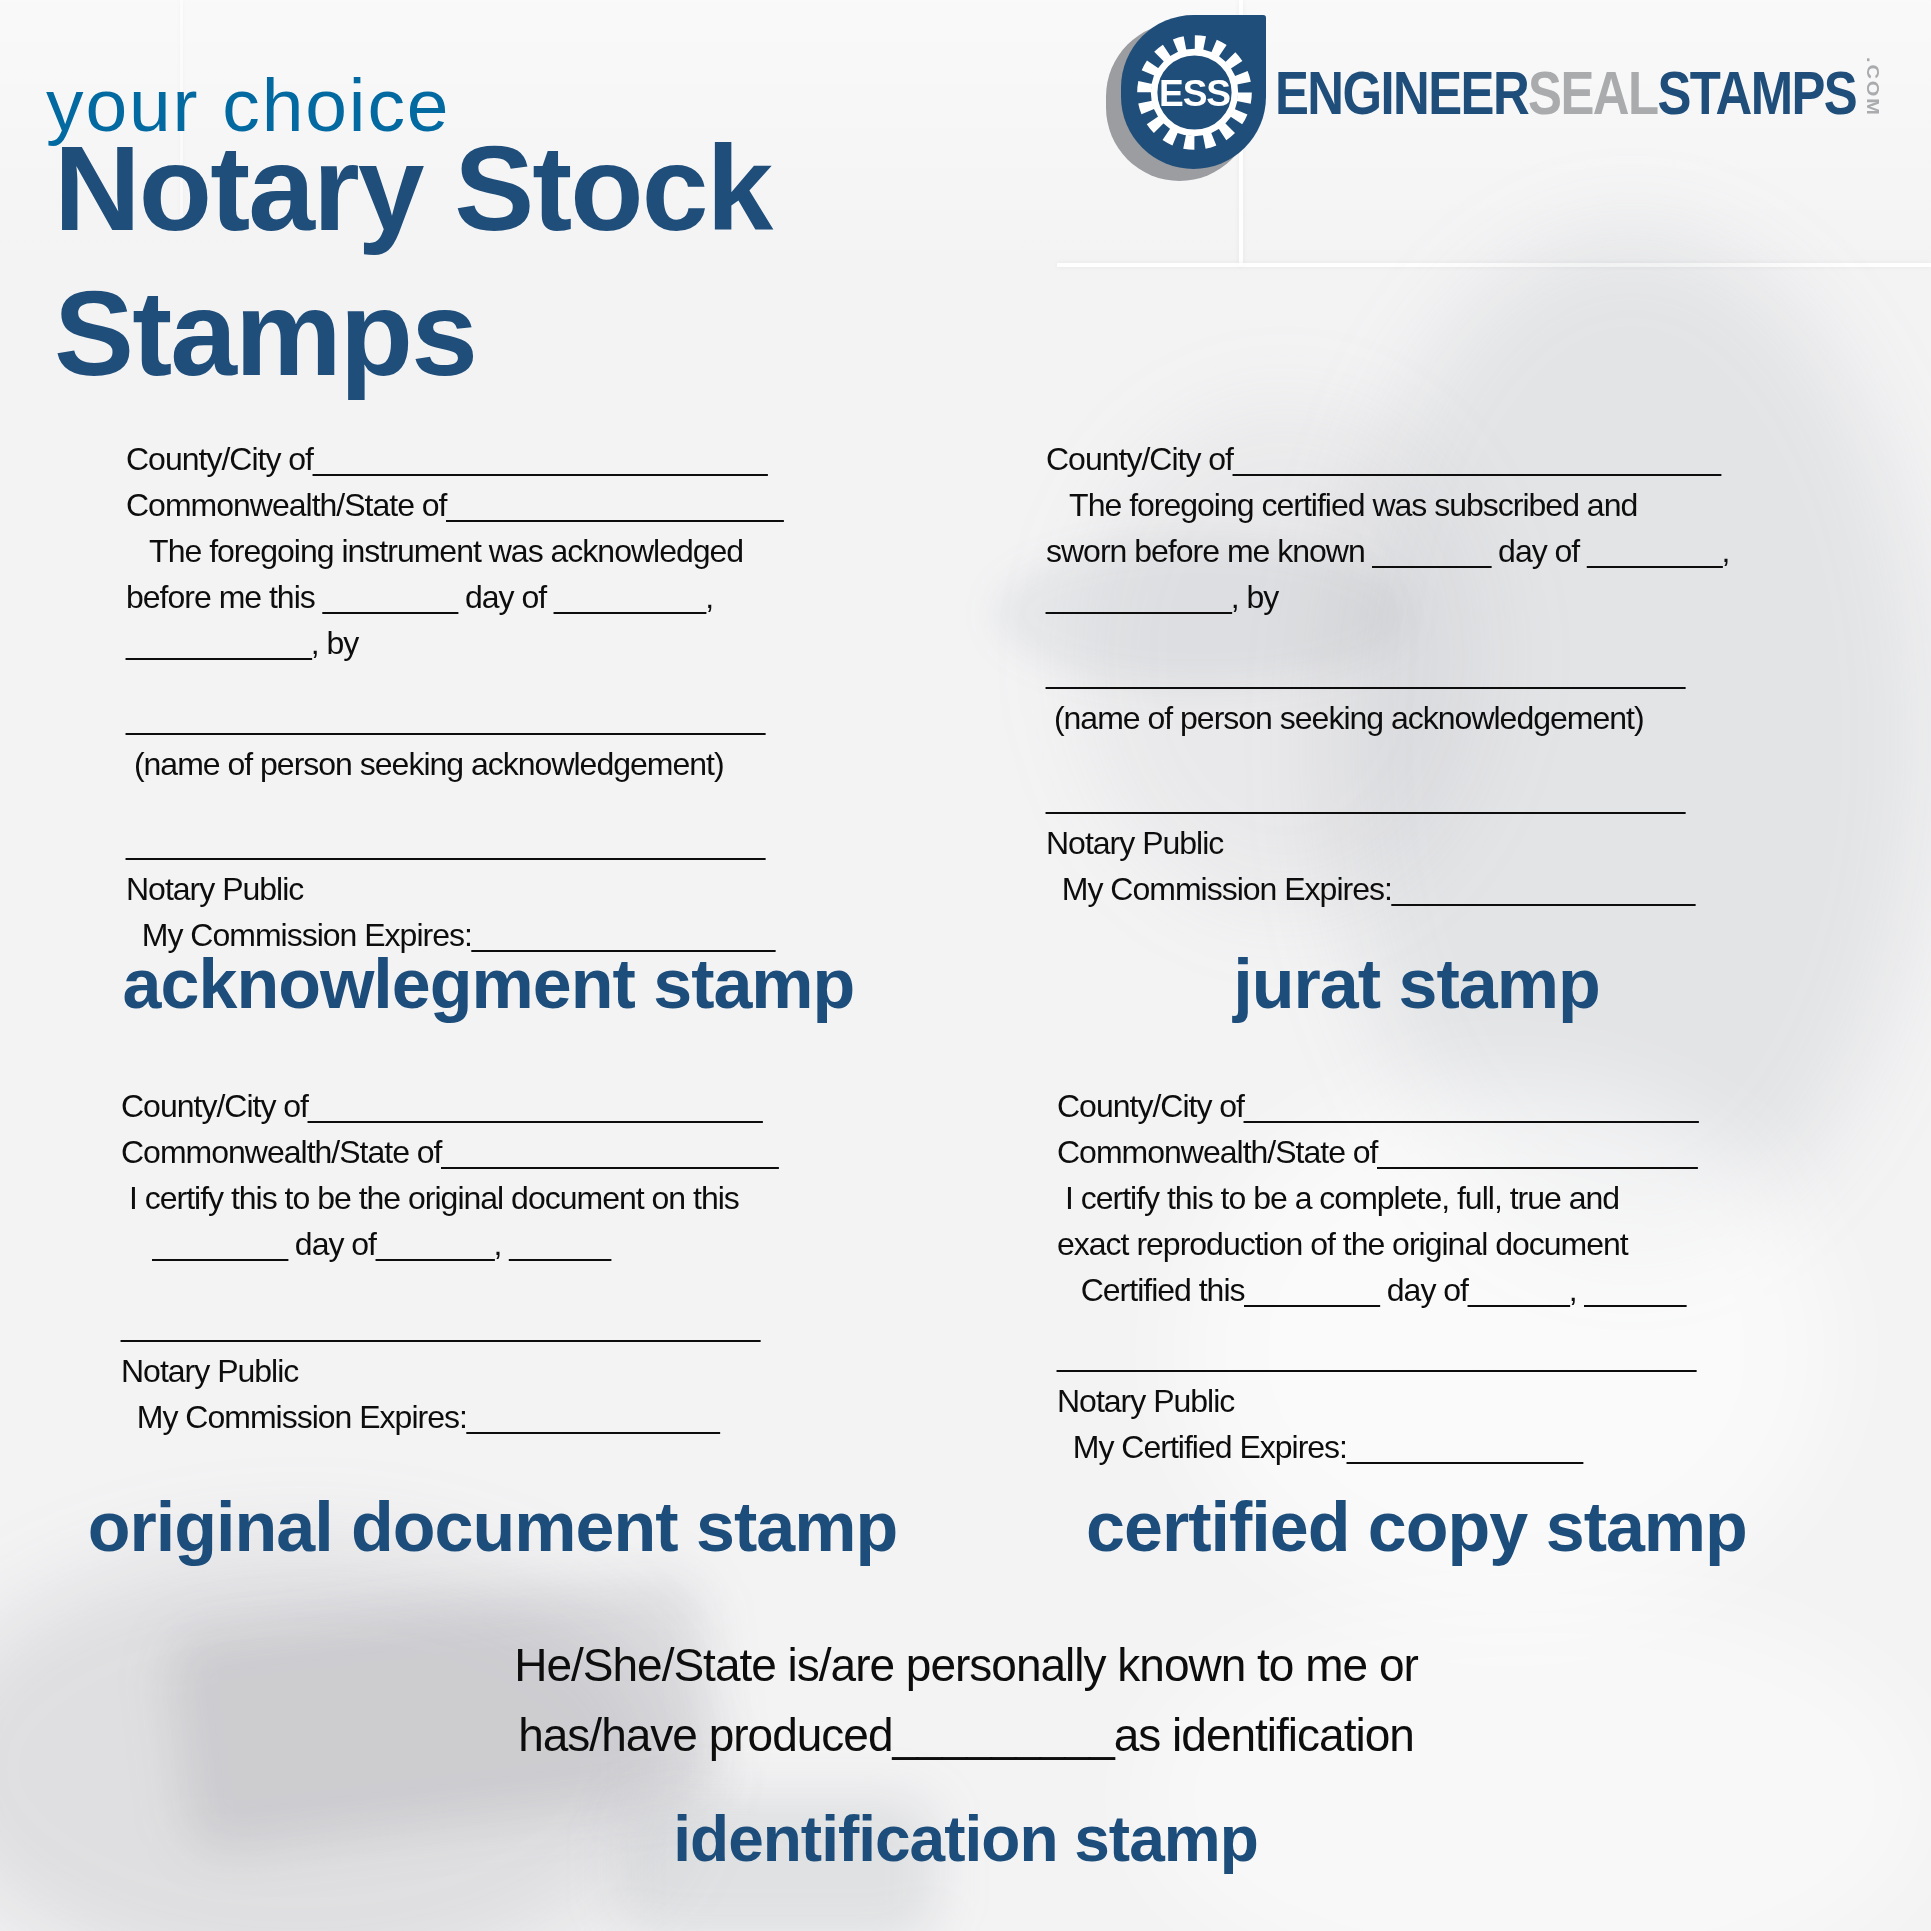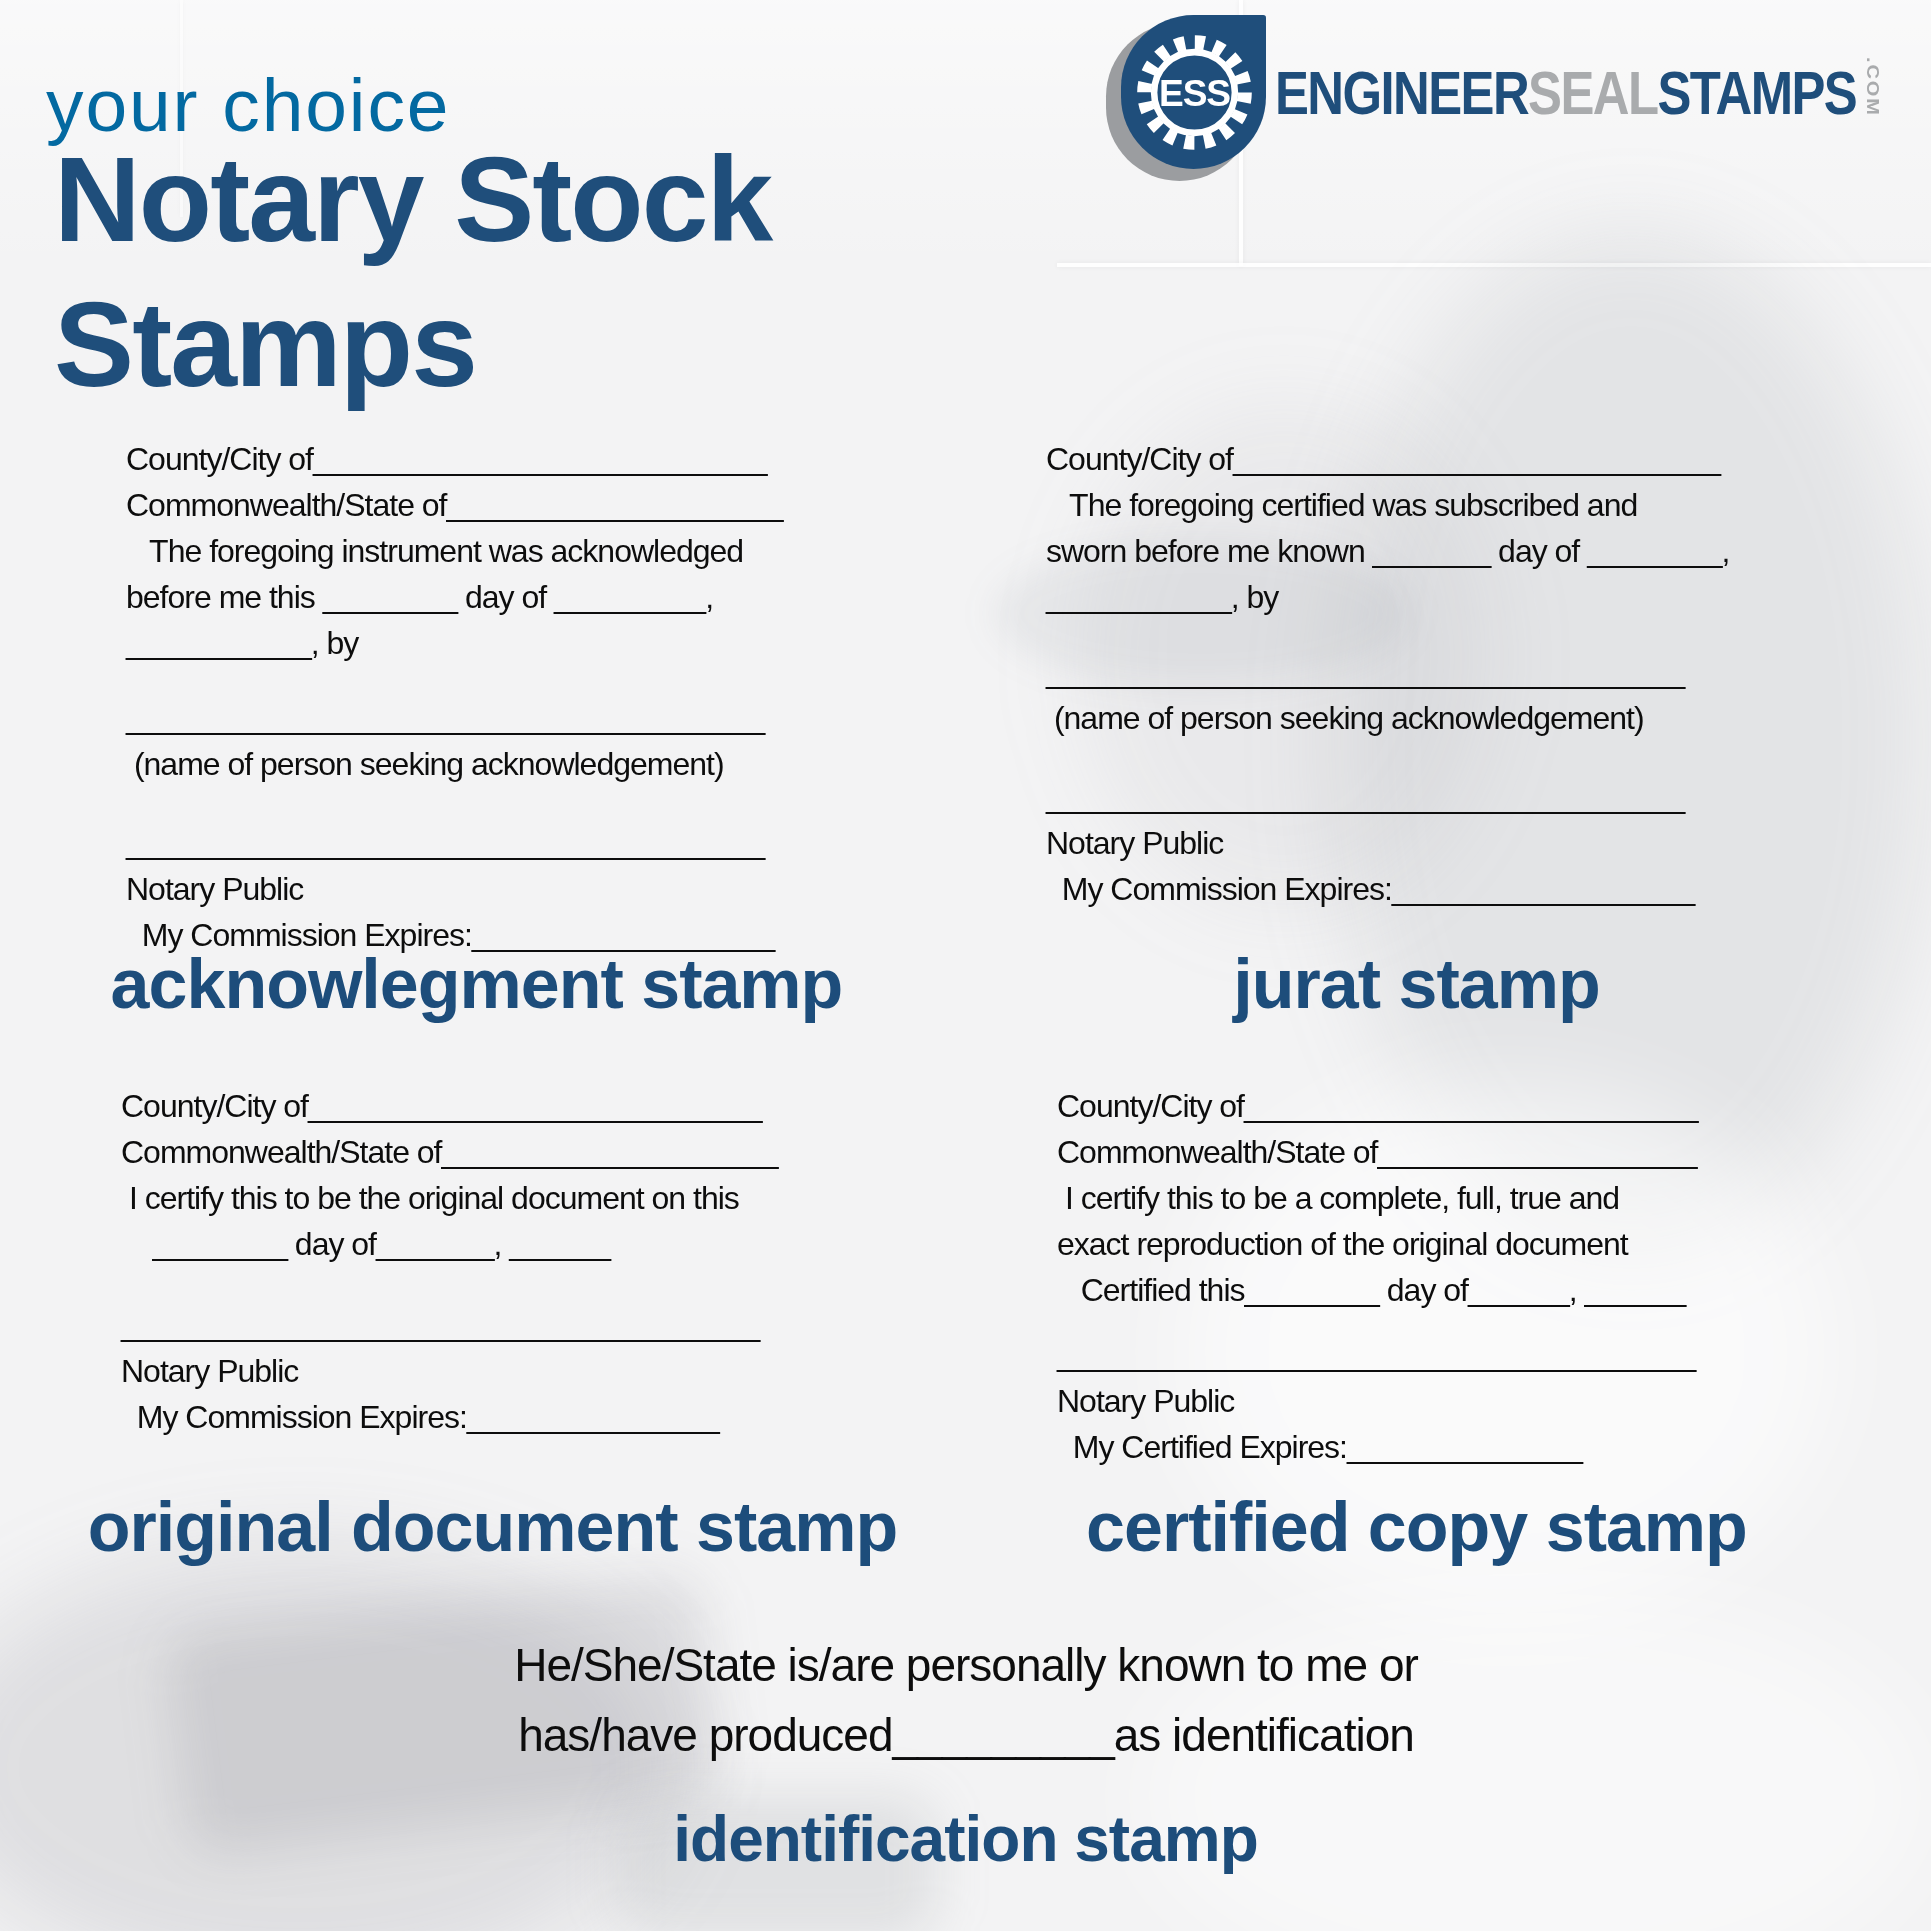--- a/index.html
+++ b/index.html
@@ -23,21 +23,21 @@
   .bg-sweater{left:1178px;top:1081px;width:657px;height:541px;background:rgba(255,255,255,.55);}
   .bg-desk{left:-77px;top:1545px;width:753px;height:444px;background:rgba(118,120,130,.16);}
   .bg-laptop{left:174px;top:1603px;width:541px;height:222px;background:rgba(92,94,104,.14);filter:blur(25px);transform:rotate(-7deg);border-radius:39px;}
   .bg-phone{left:618px;top:1796px;width:319px;height:145px;background:rgba(140,142,152,.18);filter:blur(25px);border-radius:39px;}
   .bg-brlight{left:1139px;top:1593px;width:792px;height:406px;background:rgba(255,255,255,.45);}
 
   
   .your-choice{position:absolute;left:46px;top:62px;font-size:75px;letter-spacing:1.9px;
     color:#0369a1;font-weight:400;}
   .main-title{position:absolute;left:54px;top:116px;font-size:120px;line-height:145px;
-    font-weight:700;color:#1f4e7b;letter-spacing:-1.9px;margin-top:11px;}
+    font-weight:700;color:#1f4e7b;letter-spacing:-1.9px;}
 
   
   .logo{position:absolute;left:1106px;top:15.4px;width:830px;height:174px;}
   .shield{position:absolute;width:145px;height:154px;border-radius:75px 2.9px 75px 75px;}
   .shield-gray{left:0;top:7.7px;width:147px;height:158px;background:#9b9da0;}
   .shield-blue{left:15.4px;top:0;background:#1f4e7b;}
   .gear{position:absolute;left:23px;top:11.6px;width:131px;height:131px;}
   .wordmark{position:absolute;left:169px;top:42px;font-size:62px;font-weight:700;
     letter-spacing:-1.9px;transform:scaleX(.82);transform-origin:left center;white-space:nowrap;}
   .wm-blue{color:#1f4e7b;}
@@ -55,21 +55,21 @@
   .blk-ack{left:126px;top:436px;width:763px;}
   .blk-jurat{left:1030px;top:436px;width:782px;margin-left:16px;}
   .blk-orig{left:121px;top:1083px;width:763px;}
   .blk-cert{left:1057px;top:1083px;width:763px;}
   .blk-ident{left:290px;top:1630px;width:1352px;text-align:center;}
   .ident-line{font-size:46px;letter-spacing:-1px;line-height:70px;white-space:pre;color:#0d0d0d;}
 
   
   .stamp-label{position:absolute;font-size:70px;font-weight:700;color:#1d4d7b;
     letter-spacing:-1px;text-align:center;white-space:nowrap;}
-  .lbl-ack{left:42px;top:944px;width:869px;text-align:center;}
+  .lbl-ack{left:54px;top:944px;width:869px;text-align:center;}
   .lbl-jurat{left:982px;top:944px;width:869px;}
   .lbl-orig{left:58px;top:1487px;width:869px;}
   .lbl-cert{left:982px;top:1487px;width:869px;}
   .lbl-ident{left:531px;top:1802px;width:869px;font-size:64px;}
 </style>
 </head>
 <body>
 
 <div id="canvas">
 

